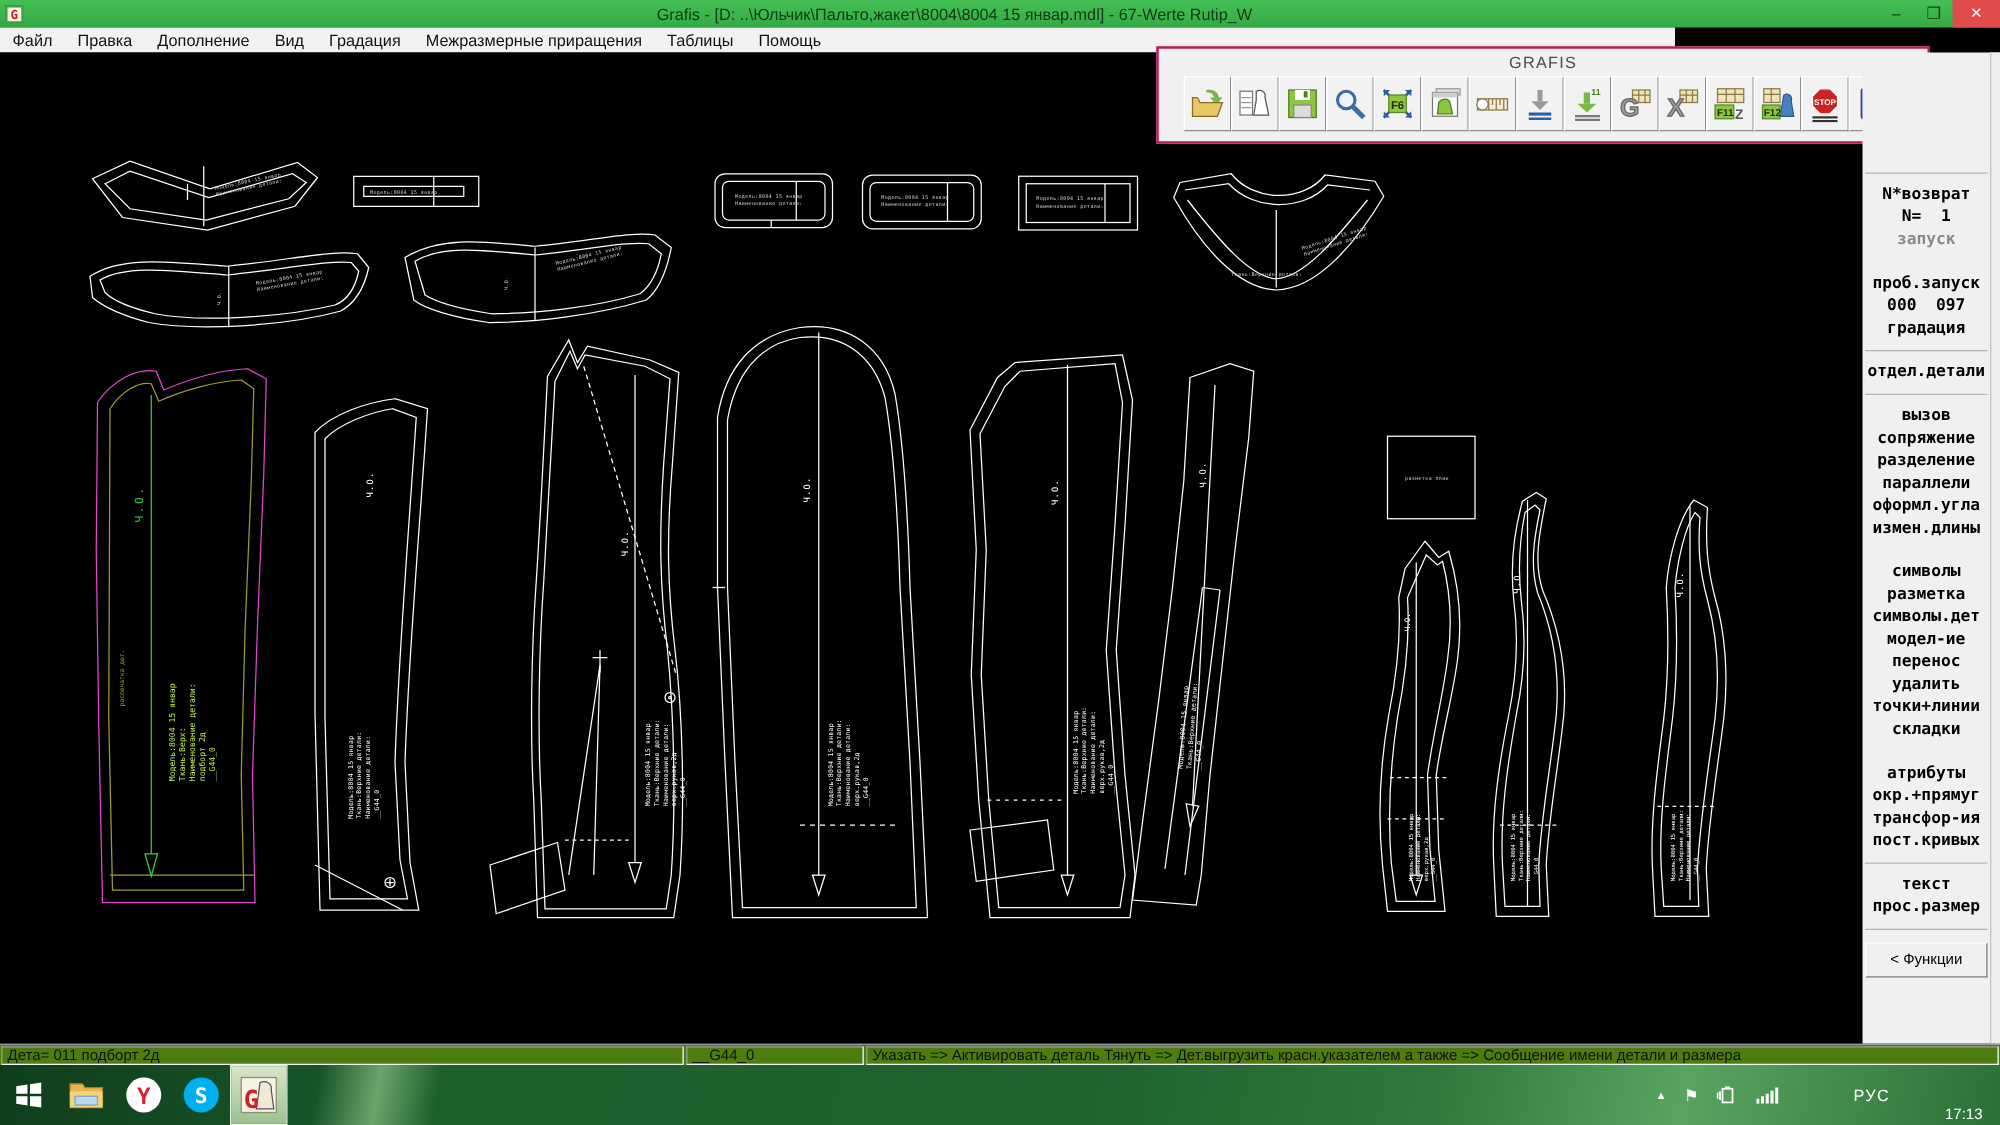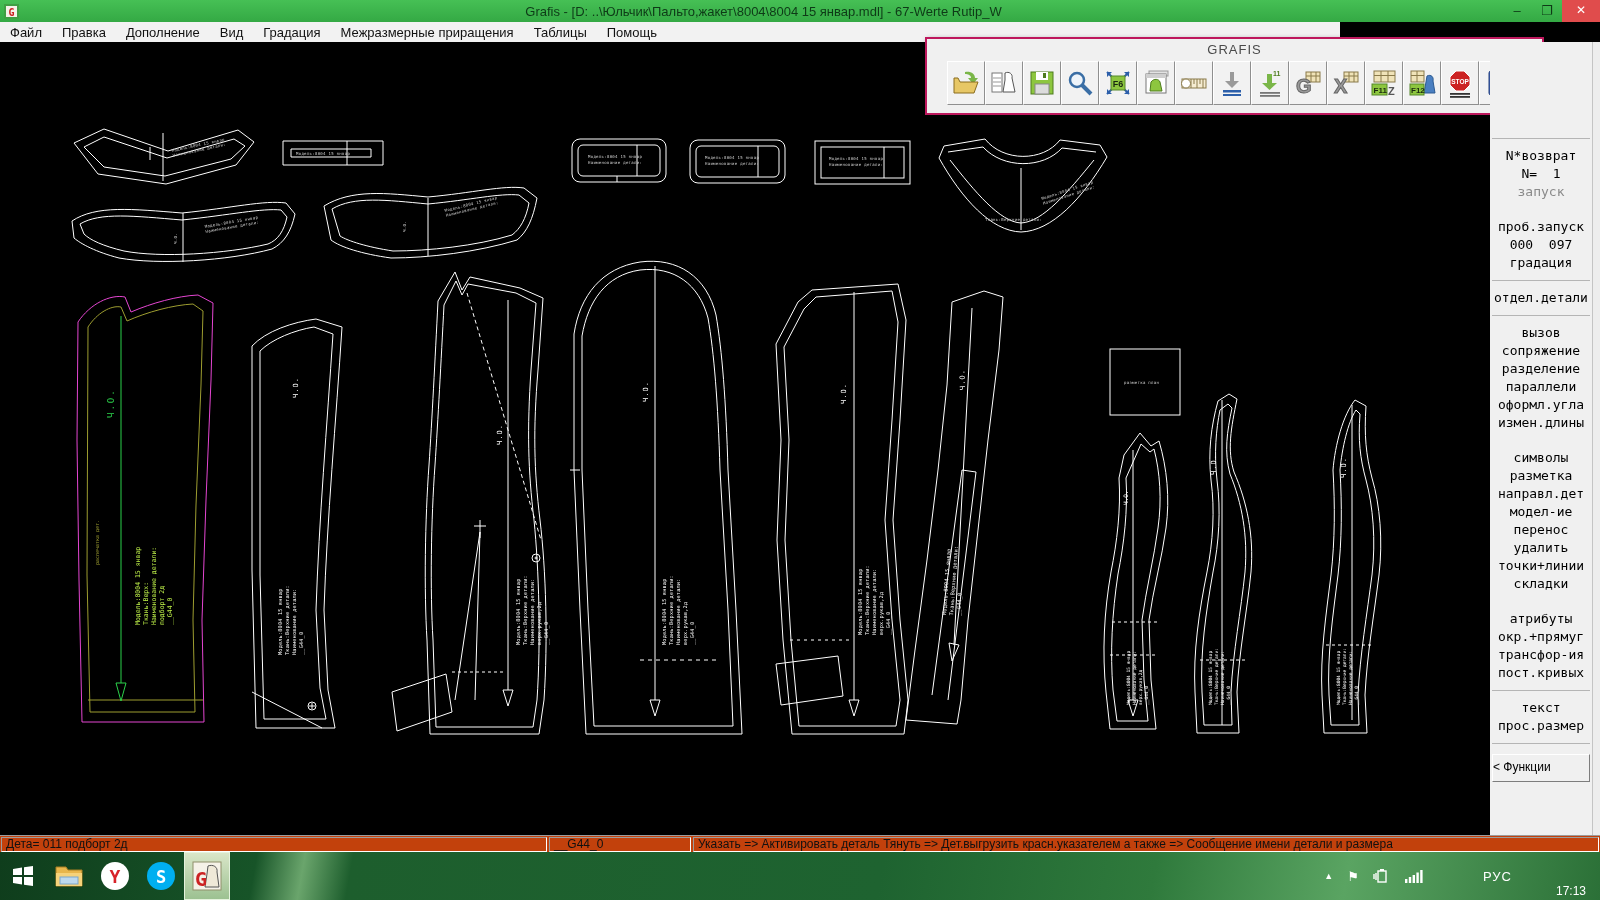--- a/index.html
+++ b/index.html
@@ -31,28 +31,28 @@
   .gt-row{display:flex;padding-left:20px;}
   .gt-btn{width:38px;height:44px;background:#f2f2f2;border:1px solid;border-color:#ffffff #8f8f8f #8f8f8f #ffffff;
     display:flex;align-items:center;justify-content:center;box-sizing:border-box;}
   .gt-btn svg{display:block;}
   .gt-btn svg text{font-family:"Liberation Sans",sans-serif;}
   
   .sidebar{position:absolute;left:1490px;top:42px;width:110px;height:793px;background:#f0f0f0;
     font-family:"DejaVu Sans Mono",monospace;font-size:13px;color:#000;}
   .sb-scroll{position:absolute;right:0;top:0;width:7px;height:793px;background:#ededed;border-left:1px solid #c4c4c4;}
   .sb-body{position:absolute;left:0;top:88px;width:102px;}
-  .sb-line{height:18px;line-height:18px;text-align:center;white-space:pre;overflow:hidden;}
+  .sb-line{height:18px;line-height:18px;text-align:center;white-space:pre;overflow:hidden;font-weight:bold;}
   .sb-line.muted{color:#8a8a8a;}
   .sb-gap{height:17px;}
   .sb-sep{height:1px;background:#b5b5b5;margin:8px 2px;}
-  .fn-btn{margin:10px 2px 0 2px;height:26px;line-height:24px;background:#f0f0f0;
+  .fn-btn{margin:10px 2px 0 2px;height:26px;line-height:24px;text-align:center;background:#f0f0f0;
     border:1px solid;border-color:#ffffff #7d7d7d #7d7d7d #ffffff;font-family:"Liberation Sans",sans-serif;font-size:12px;}
   
-  .statusbar{position:absolute;left:0;top:835px;width:1600px;height:17px;background:#c2410c;
+  .statusbar{position:absolute;left:0;top:835px;width:1600px;height:17px;background:#4d7c0f;
     border-top:1px solid #9c9c9c;display:flex;align-items:stretch;font-size:12px;color:#111;}
   .sb-panel{border:1px solid;border-color:#9c9c9c #ffffff #ffffff #9c9c9c;margin:1px;
     padding:0 4px;line-height:13px;white-space:nowrap;overflow:hidden;}
   .sb-p1{width:536px;}
   .sb-p2{width:132px;}
   .sb-p3{flex:1;}
   
   .taskbar{position:absolute;left:0;top:852px;width:1600px;height:48px;
     background:linear-gradient(100deg,#0f3d1c 0%,#175428 16%,#6aa56c 19%,#1d5e2d 22%,#1e6330 55%,#2f7a3c 72%,#5aa462 84%,#2b7037 100%);
     display:flex;align-items:center;}
@@ -505,21 +505,21 @@
       <div class="sb-sep"></div>
       <div class="sb-line">вызов</div>
       <div class="sb-line">сопряжение</div>
       <div class="sb-line">разделение</div>
       <div class="sb-line">параллели</div>
       <div class="sb-line">оформл.угла</div>
       <div class="sb-line">измен.длины</div>
       <div class="sb-gap"></div>
       <div class="sb-line">символы</div>
       <div class="sb-line">разметка</div>
-      <div class="sb-line">направл.дет</div>
+      <div class="sb-line">символы.дет</div>
       <div class="sb-line">модел-ие</div>
       <div class="sb-line">перенос</div>
       <div class="sb-line">удалить</div>
       <div class="sb-line">точки+линии</div>
       <div class="sb-line">складки</div>
       <div class="sb-gap"></div>
       <div class="sb-line">атрибуты</div>
       <div class="sb-line">окр.+прямуг</div>
       <div class="sb-line">трансфор-ия</div>
       <div class="sb-line">пост.кривых</div>

